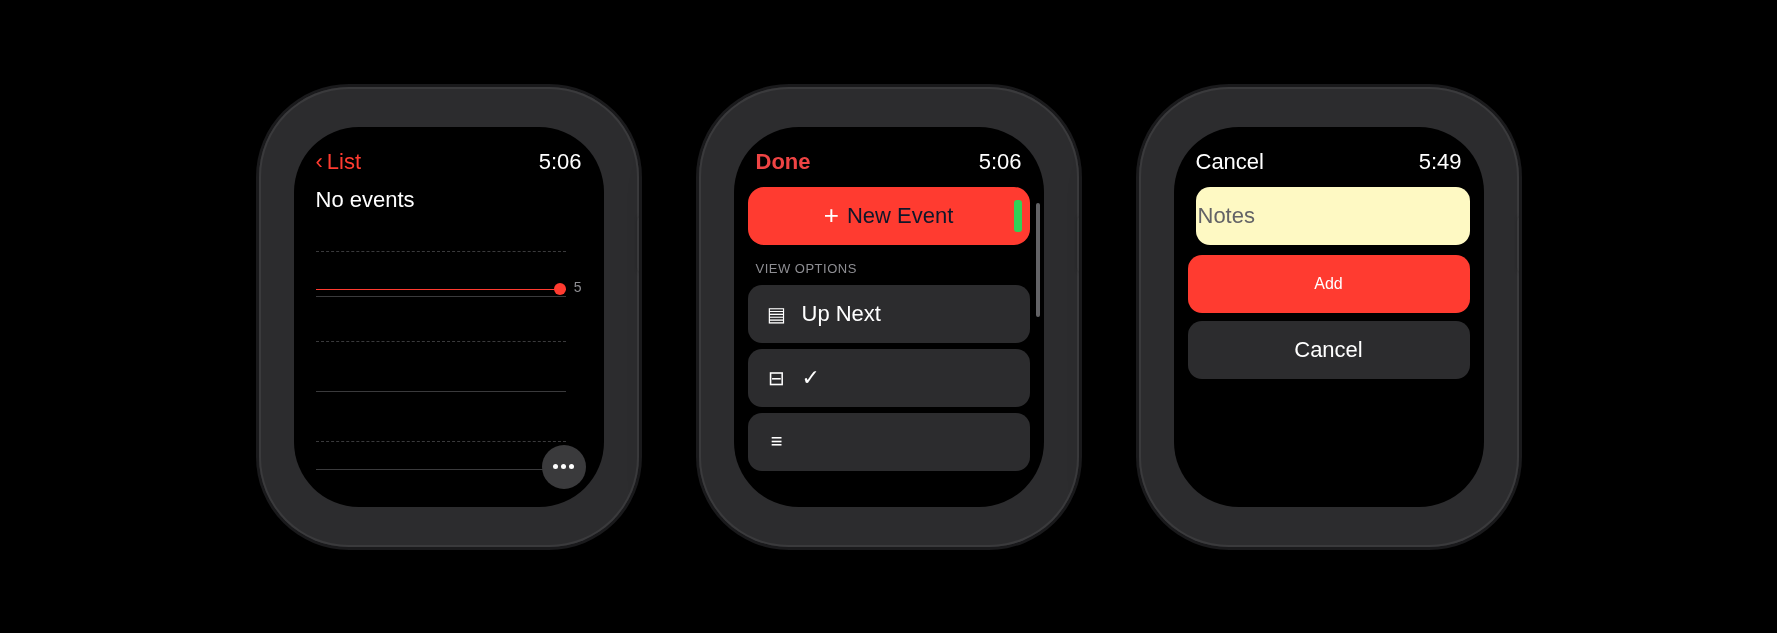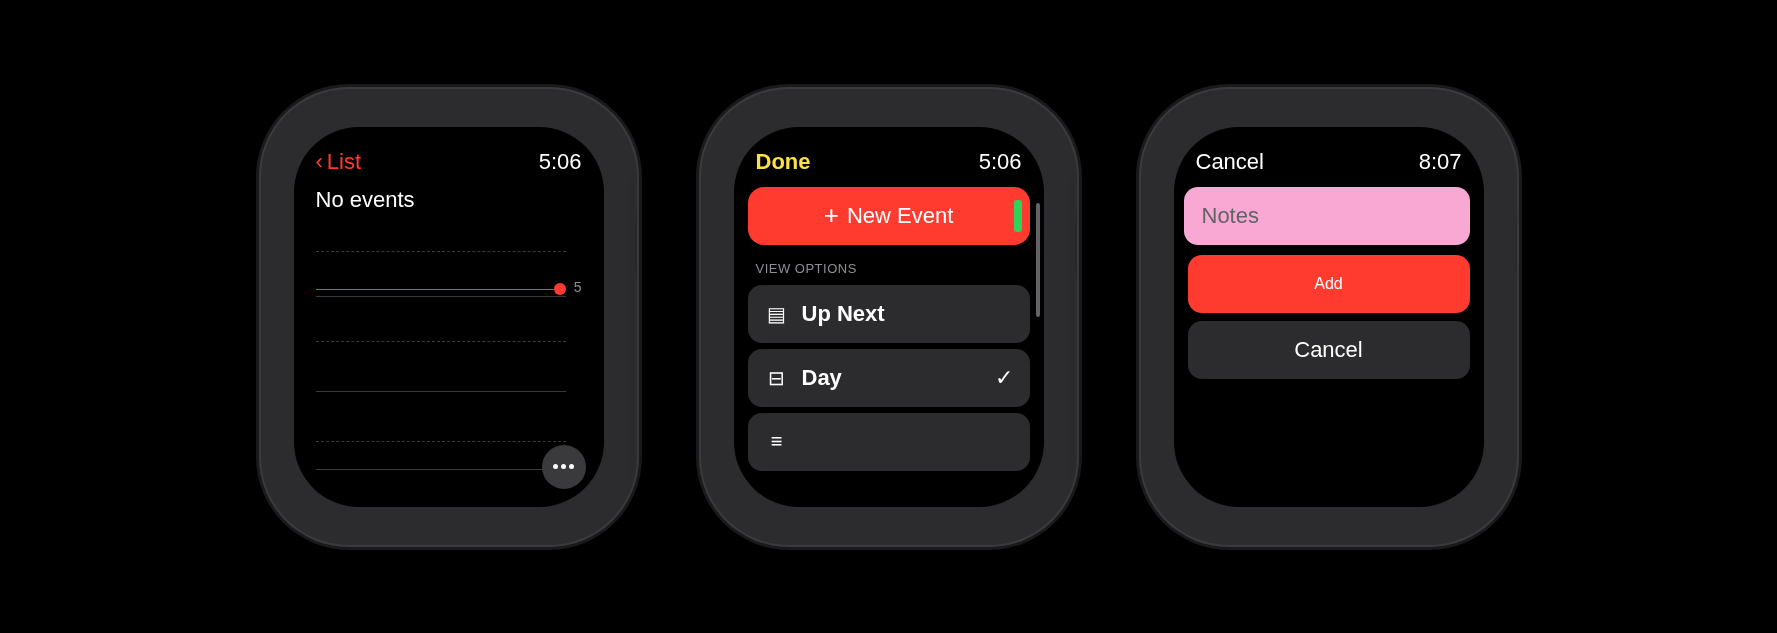--- a/index.html
+++ b/index.html
@@ -183,21 +183,21 @@
 
     
     .w2-header {
       display: flex;
       justify-content: space-between;
       align-items: center;
       padding: 22px 22px 8px 22px;
     }
 
     .w2-done {
-      color: #fde047;
+      color: #ef4444;
       font-size: 22px;
       font-weight: 600;
     }
 
     .w2-time {
       color: #fff;
       font-size: 22px;
       font-weight: 300;
     }
 
@@ -207,21 +207,21 @@
       border-radius: 16px;
       height: 58px;
       display: flex;
       align-items: center;
       justify-content: center;
       gap: 8px;
       position: relative;
     }
 
     .w2-new-event-text {
-      color: #ffffff;
+      color: #0f172a;
       font-size: 22px;
       font-weight: 500;
     }
 
     .w2-new-event-plus {
       color: #fff;
       font-size: 26px;
       font-weight: 300;
     }
 
@@ -259,21 +259,21 @@
     .w2-menu-icon {
       color: #fff;
       font-size: 20px;
       width: 26px;
       text-align: center;
     }
 
     .w2-menu-label {
       color: #fff;
       font-size: 22px;
-      font-weight: 700;
+      font-weight: 400;
       flex: 1;
     }
 
     .w2-checkmark {
       color: #fff;
       font-size: 22px;
     }
 
     
     .w3-header {
@@ -289,27 +289,27 @@
       font-weight: 400;
     }
 
     .w3-time {
       color: #fff;
       font-size: 22px;
       font-weight: 300;
     }
 
     .w3-notes-field {
-      margin: 0 14px 10px 10px;
-      background: #f9a8d4;
+      margin: 0 14px 10px 22px;
+      background: #fef9c3;
       border-radius: 14px;
       height: 58px;
       display: flex;
       align-items: center;
-      padding: 0 18px;
+      padding: 0 2px;
     }
 
     .w3-notes-placeholder {
       color: #636366;
       font-size: 22px;
       font-weight: 400;
     }
 
     .w3-add-btn {
       margin: 0 14px 8px 14px;
@@ -413,37 +413,36 @@
 
       <div class="w2-view-options-label">VIEW OPTIONS</div>
 
       <div class="w2-menu-item">
         <span class="w2-menu-icon">▤</span>
         <span class="w2-menu-label">Up Next</span>
       </div>
 
       <div class="w2-menu-item">
         <span class="w2-menu-icon">⊟</span>
-        <span class="w2-menu-label">Day</span>
         <span class="w2-checkmark">✓</span>
       </div>
 
       <div class="w2-menu-item">
         <span class="w2-menu-icon">≡</span>
       </div>
 
       <div class="w2-scrollbar"></div>
     </div>
   </div>
 
   <div class="watch">
     <div class="watch-screen">
       <div class="w3-header">
         <span class="w3-cancel-top">Cancel</span>
-        <span class="w3-time">8:07</span>
+        <span class="w3-time">5:49</span>
       </div>
 
       <div class="w3-notes-field">
         <span class="w3-notes-placeholder">Notes</span>
       </div>
 
       <div class="w3-add-btn">
         <span class="w3-add-label">Add</span>
       </div>
 

